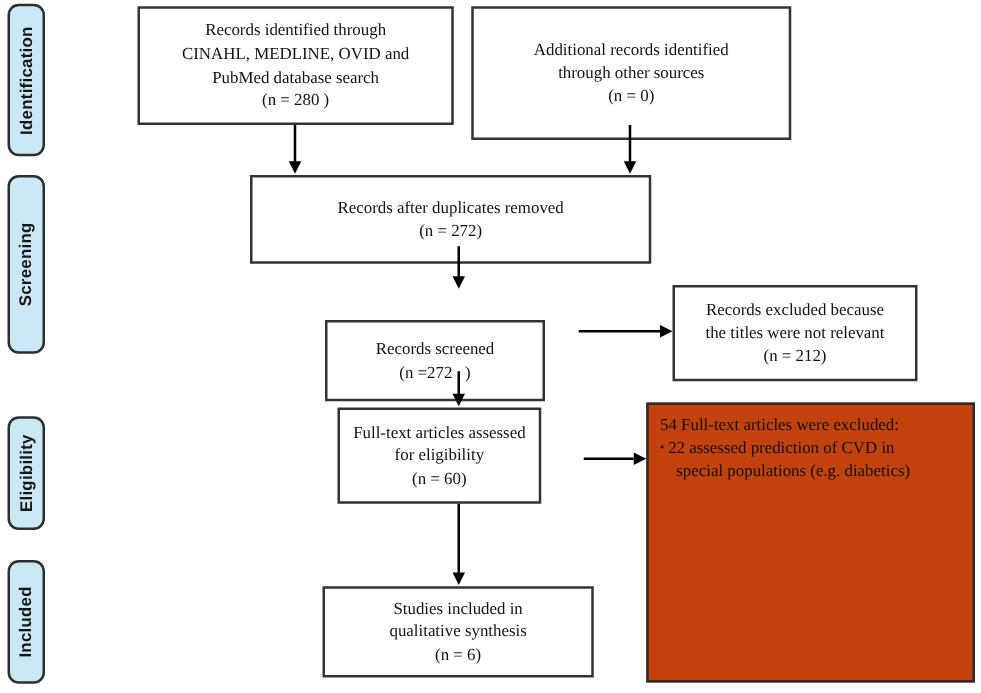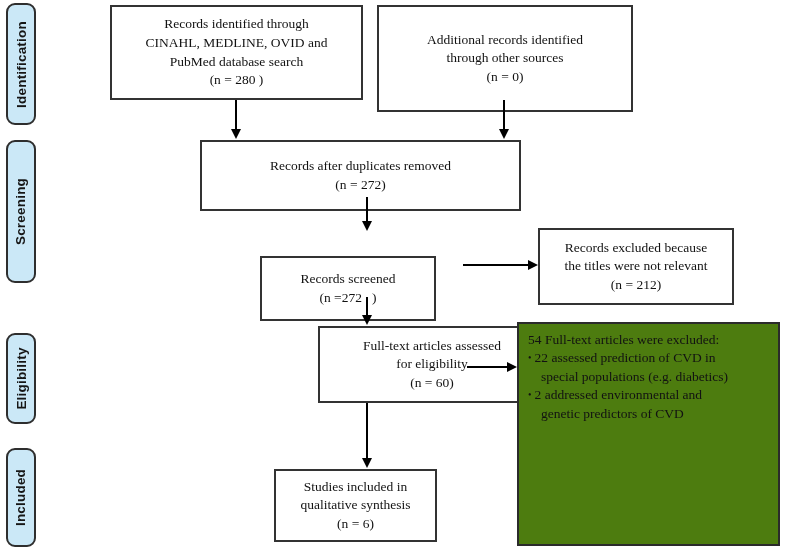--- a/index.html
+++ b/index.html
@@ -27,27 +27,27 @@
   .flow-box{
     position:absolute;background:#ffffff;border:2px solid #333333;box-sizing:border-box;
     display:flex;align-items:center;justify-content:center;text-align:center;
     font-size:13.5px;line-height:1.38;white-space:pre-line;padding:2px 4px;
   }
   .bx-identified{left:110px;top:5px;width:253px;height:95px;}
   .bx-additional{left:377px;top:5px;width:256px;height:107px;}
   .bx-duplicates{left:200px;top:140px;width:321px;height:71px;}
   .bx-screened{left:260px;top:232px;width:176px;height:65px;margin-top:24px;}
   .bx-excluded-titles{left:538px;top:228px;width:196px;height:77px;}
-  .bx-fulltext{left:270px;top:326px;width:228px;height:77px;margin-left:48px;}
-  .bx-included-studies{left:274px;top:469px;width:163px;height:73px;}
+  .bx-fulltext{left:270px;top:326px;width:163px;height:77px;}
+  .bx-included-studies{left:258px;top:469px;width:217px;height:73px;}
 
   
   .bx-fulltext-excluded{
     position:absolute;left:517px;top:322px;width:263px;height:224px;
-    background:#4d7c0f;border:2px solid #2b2b2b;box-sizing:border-box;
+    background:#c2410c;border:2px solid #2b2b2b;box-sizing:border-box;
     font-size:13.5px;line-height:1.37;padding:7px 4px 4px 9px;text-align:left;
   }
   .excl-title{white-space:pre-line;}
   .bullet-item{padding-left:13px;text-indent:-13px;white-space:pre-line;}
   .bullet{font-size:10px;margin-right:3px;vertical-align:1px;}
 
   
   .vline{position:absolute;width:2px;background:#000;}
   .hline{position:absolute;height:2px;background:#000;}
   .head-down{
@@ -100,22 +100,20 @@
 
   <div class="flow-box bx-fulltext">Full-text articles assessed
 for eligibility
 (n = 60)</div>
 
   <div class="bx-fulltext-excluded">
     <div class="excl-title">54 Full-text articles were excluded:</div>
     <div>
         <div class="bullet-item"><span class="bullet">•</span><span>22 assessed prediction of CVD in
 special populations (e.g. diabetics)</span></div>
-        <div class="bullet-item"><span class="bullet">•</span><span>2 addressed environmental and
-genetic predictors of CVD</span></div>
       </div>
   </div>
 
   <div class="flow-box bx-included-studies">Studies included in
 qualitative synthesis
 (n = 6)</div>
 
   <div class="vline" style="left:235px;top:100px;height:30px"></div>
   <div class="head-down" style="left:231px;top:129px"></div>
 

